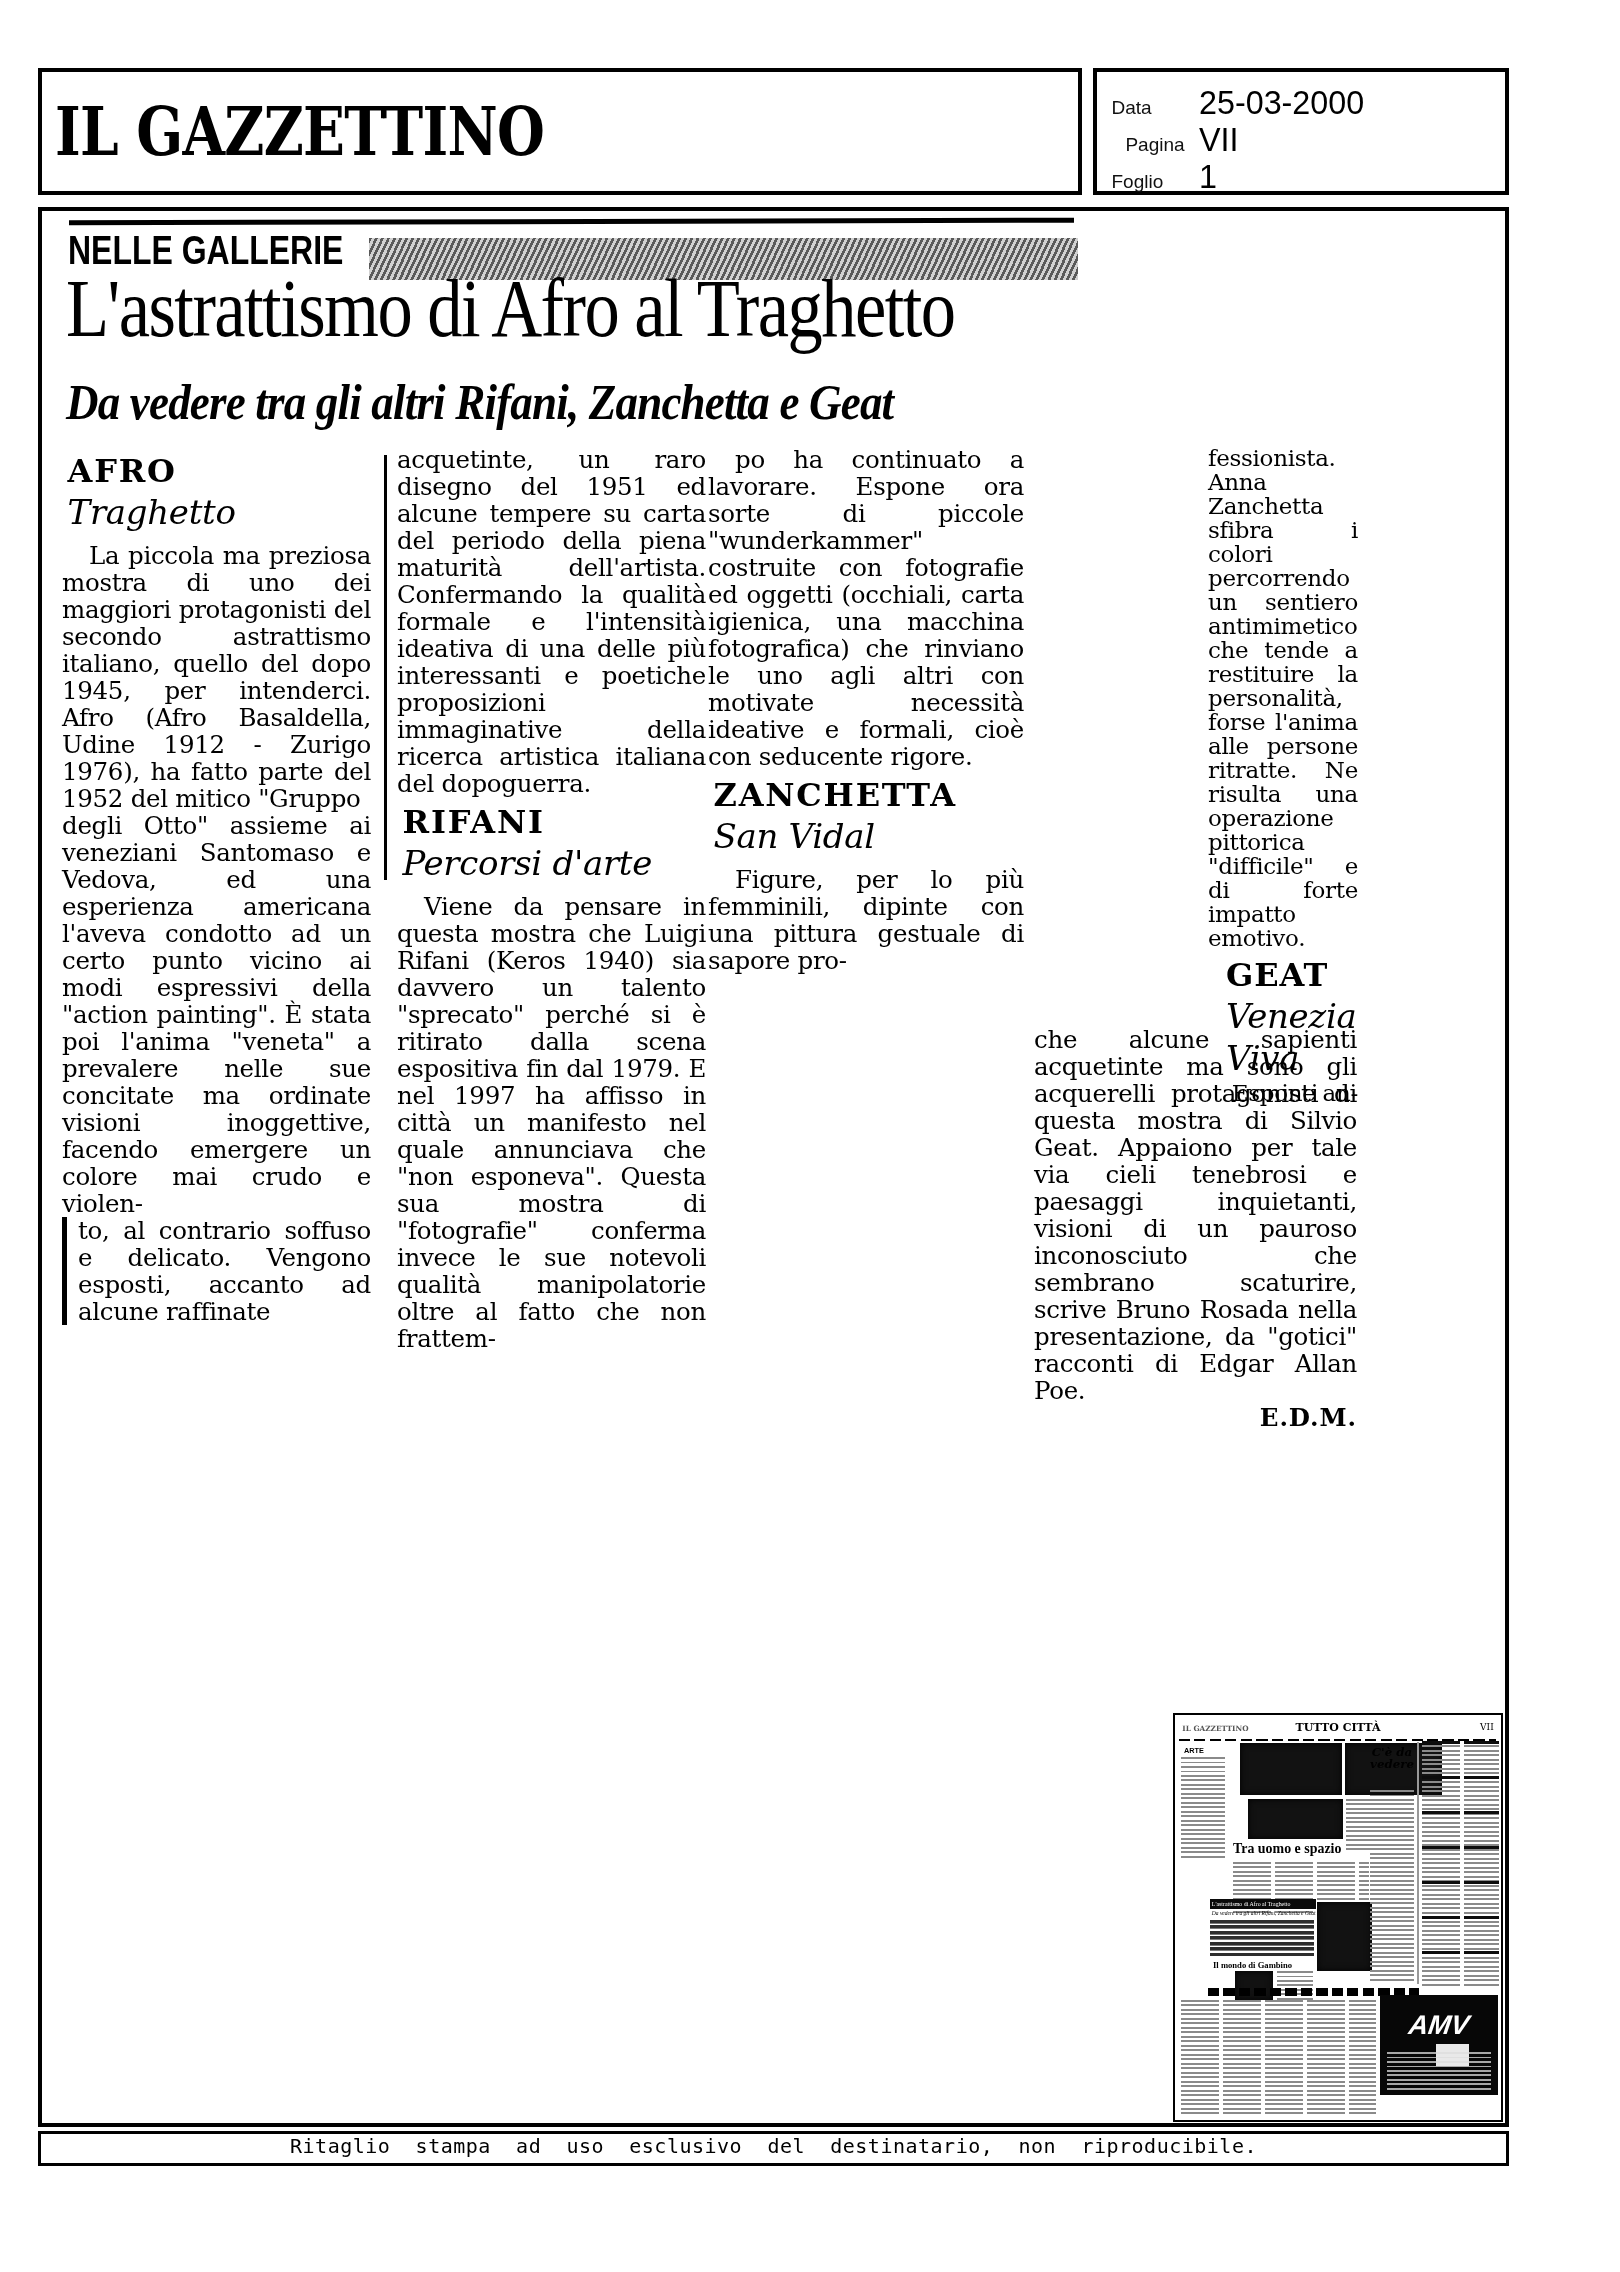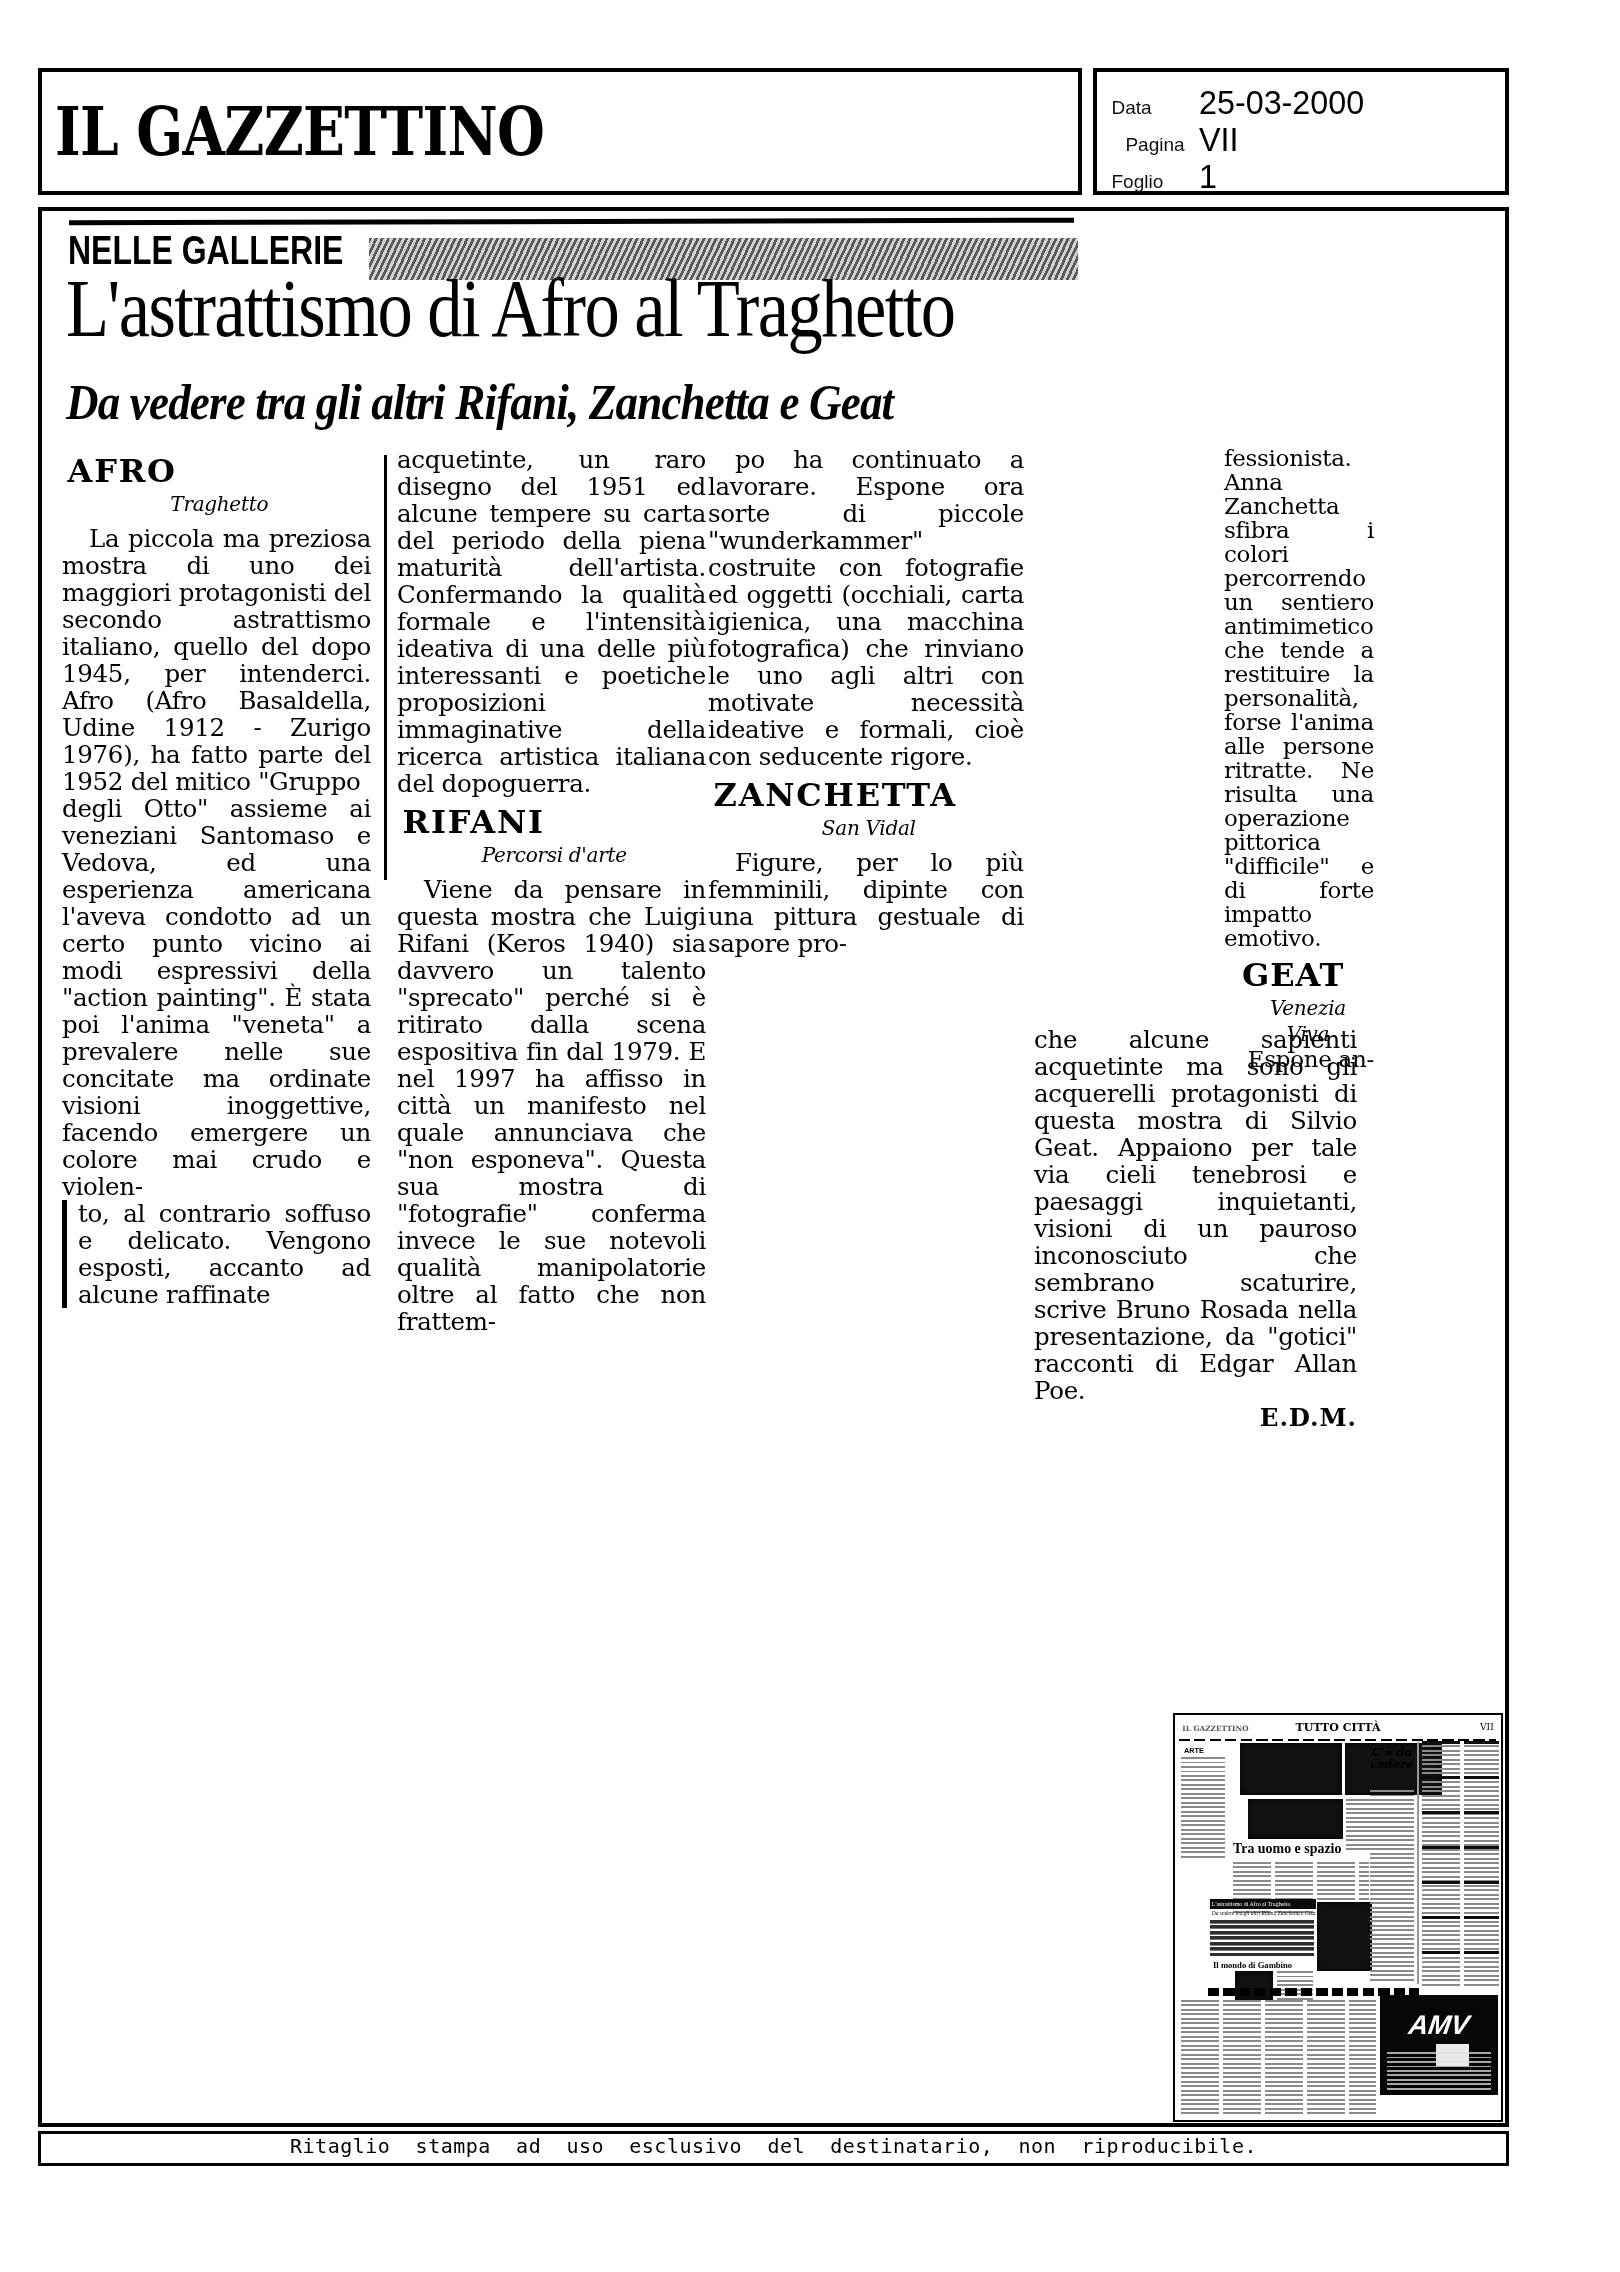--- a/index.html
+++ b/index.html
@@ -24,21 +24,21 @@
     letter-spacing:-1.8px;transform:scaleX(.86);transform-origin:0 0;white-space:nowrap;}
   .subheadline{position:absolute;left:23.6px;top:162px;font-family:"Liberation Serif",serif;font-style:italic;font-weight:700;
     font-size:50px;letter-spacing:-0.9px;transform:scaleX(.9);transform-origin:0 0;white-space:nowrap;}
   .colrule{position:absolute;left:342px;top:244px;width:2.7px;height:425px;background:#000;}
 
   .bodycol{position:absolute;font-family:"DejaVu Serif",serif;font-size:24.5px;line-height:27px;text-align:justify;letter-spacing:-0.3px;}
   .bodycol p{margin:0;}
   .indent{text-indent:27px;}
   .gap{margin-top:12.7px;}
   .sec-title{font-family:"DejaVu Serif",serif;font-weight:700;font-size:32px;letter-spacing:1.8px;line-height:1.15;margin:7.3px 0 0 5.5px;text-align:left;}
-  .sec-venue{font-family:"DejaVu Serif",serif;font-style:italic;font-size:20px;line-height:1.2;margin:1.8px 0 9px 5.5px;text-align:center;}
+  .sec-venue{font-family:"DejaVu Serif",serif;font-style:italic;font-size:34px;line-height:1.2;margin:1.8px 0 9px 5.5px;text-align:left;}
   .pullquote{margin-top:20px;border-left:5.5px solid #000;padding-left:11px;}
   .narrow{width:150px;font-size:23px;line-height:24px;}
   .narrow .sec-title{margin-left:18px;letter-spacing:0.9px;}
   .narrow .sec-venue{margin-left:18px;margin-bottom:1.8px;}
   .espone{text-align:right;}
   .sig{font-weight:700;text-align:right;letter-spacing:0.9px;margin-top:9px;}
 
   
   .thumb{position:absolute;left:1131px;top:1502px;width:330px;height:409px;border:2.7px solid #000;box-sizing:border-box;background:#fff;}
   .t{position:absolute;}
@@ -119,21 +119,21 @@
       <p class="indent">Viene da pensare in questa mostra che Luigi Rifani (Keros 1940) sia davvero un talento "sprecato" perché si è ritirato dalla scena espositiva fin dal 1979. E nel 1997 ha affisso in città un manifesto nel quale annunciava che "non esponeva". Questa sua mostra di "fotografie" conferma invece le sue notevoli qualità manipolatorie oltre al fatto che non frattem-</p>
     </div>
 
     <div class="bodycol" style="left:666px;top:235px;width:316px;">
       <p class="indent">po ha continuato a lavorare. Espone ora sorte di piccole "wunderkammer" costruite con fotografie ed oggetti (occhiali, carta igienica, una macchina fotografica) che rinviano le uno agli altri con motivate necessità ideative e formali, cioè con seducente rigore.</p>
       <div class="sec-title">ZANCHETTA</div>
       <div class="sec-venue">San Vidal</div>
       <p class="indent">Figure, per lo più femminili, dipinte con una pittura gestuale di sapore pro-</p>
     </div>
 
-    <div class="bodycol narrow" style="left:1166px;top:235px;margin-left:16px;">
+    <div class="bodycol narrow" style="left:1166px;top:235px;">
       <p>fessionista. Anna Zanchetta sfibra i colori percorrendo un sentiero antimimetico che tende a restituire la personalità, forse l'anima alle persone ritratte. Ne risulta una operazione pittorica "difficile" e di forte impatto emotivo.</p>
       <div class="sec-title">GEAT</div>
       <div class="sec-venue" style="margin-bottom:0;">Venezia</div>
       <div class="sec-venue">Viva</div>
       <p class="espone">Espone an-</p>
     </div>
 
     <div class="bodycol" style="left:992px;top:815px;width:323px;">
       <p>che alcune sapienti acquetinte ma sono gli acquerelli protagonisti di questa mostra di Silvio Geat. Appaiono per tale via cieli tenebrosi e paesaggi inquietanti, visioni di un pauroso inconosciuto che sembrano scaturire, scrive Bruno Rosada nella presentazione, da "gotici" racconti di Edgar Allan Poe.</p>
       <p class="sig">E.D.M.</p>

